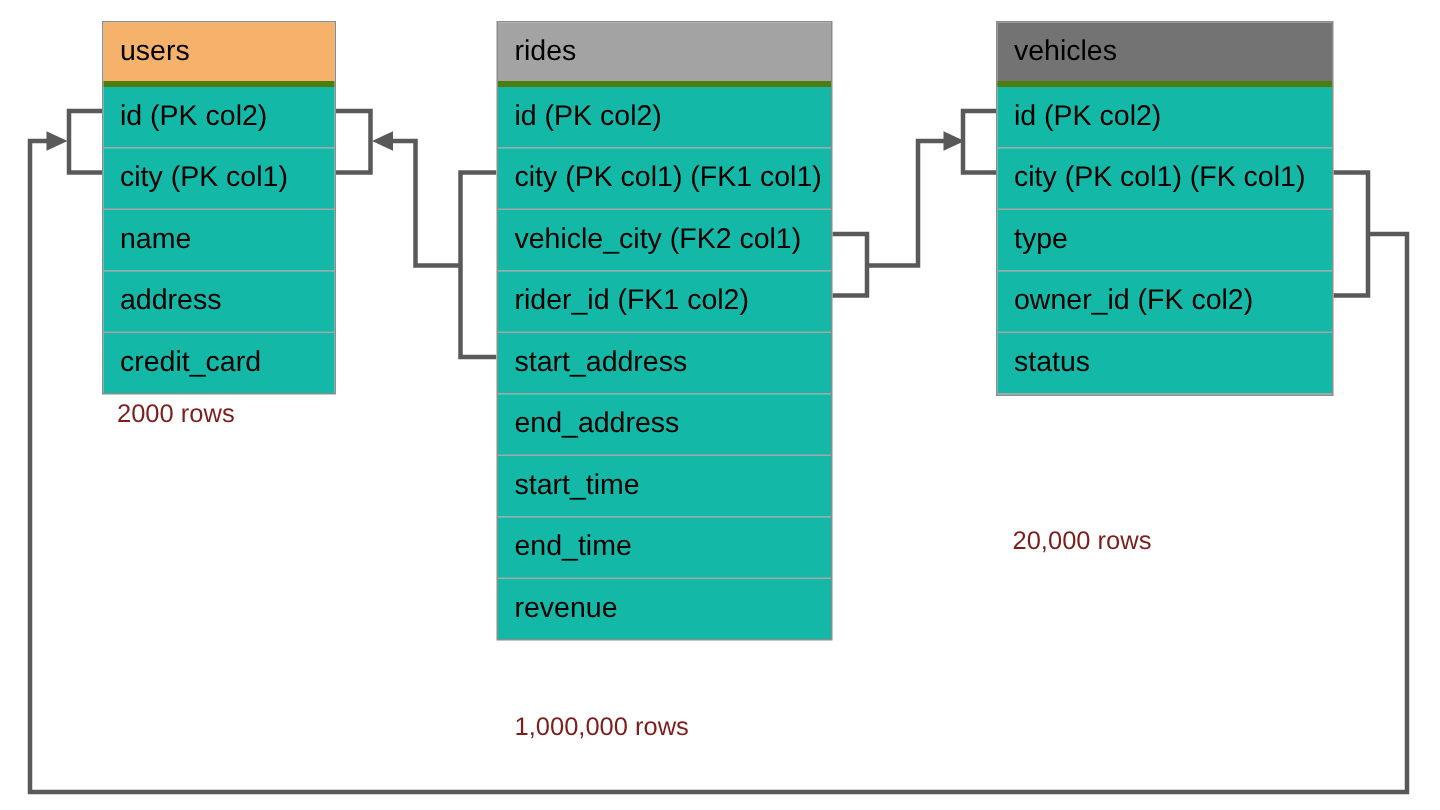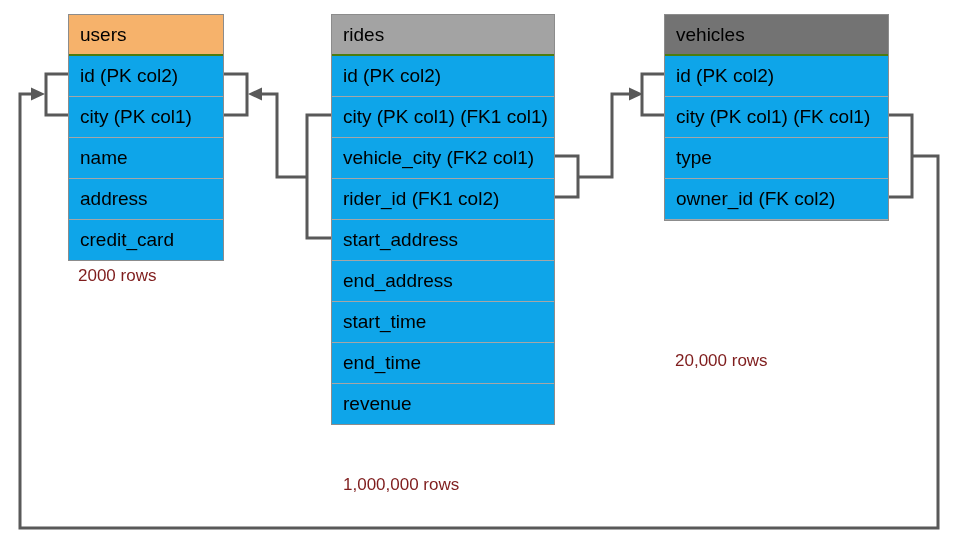--- a/index.html
+++ b/index.html
@@ -26,31 +26,31 @@
     position: absolute;
     background: #ffffff;
     border: 1.5px solid #8c8c8c;
     color: #000000;
   }
   .hdr {
     height: 39px;
     line-height: 39px;
     padding-left: 11px;
     font-size: 19px;
-    border-bottom: 2px solid #4d7c0f;
+    border-bottom: 4px solid #4d7c0f;
     white-space: nowrap;
     overflow: hidden;
   }
   .row {
     height: 40px;
     line-height: 40px;
     padding-left: 11px;
     font-size: 19px;
     border-bottom: 1px solid #a6a6a6;
-    background: #0ea5e9;
+    background: #14b8a6;
     white-space: nowrap;
     overflow: hidden;
   }
   .row.last {
     border-bottom: none;
   }
   .caption {
     position: absolute;
     font-size: 17px;
     color: #7f1d1d;
@@ -109,16 +109,17 @@
     <div class="row last">revenue</div>
   </div>
   <div class="caption" style="left:343px; top:475px;">1,000,000 rows</div>
 
   <div class="tbl" style="left:664px; top:14px; width:223px;">
     <div class="hdr" style="background-color: #737373;">vehicles</div>
     <div class="row">id (PK col2)</div>
     <div class="row">city (PK col1) (FK col1)</div>
     <div class="row">type</div>
     <div class="row">owner_id (FK col2)</div>
+    <div class="row">status</div>
   </div>
   <div class="caption" style="left:675px; top:351px;">20,000 rows</div>
 
 </div>
 
 </body></html>

